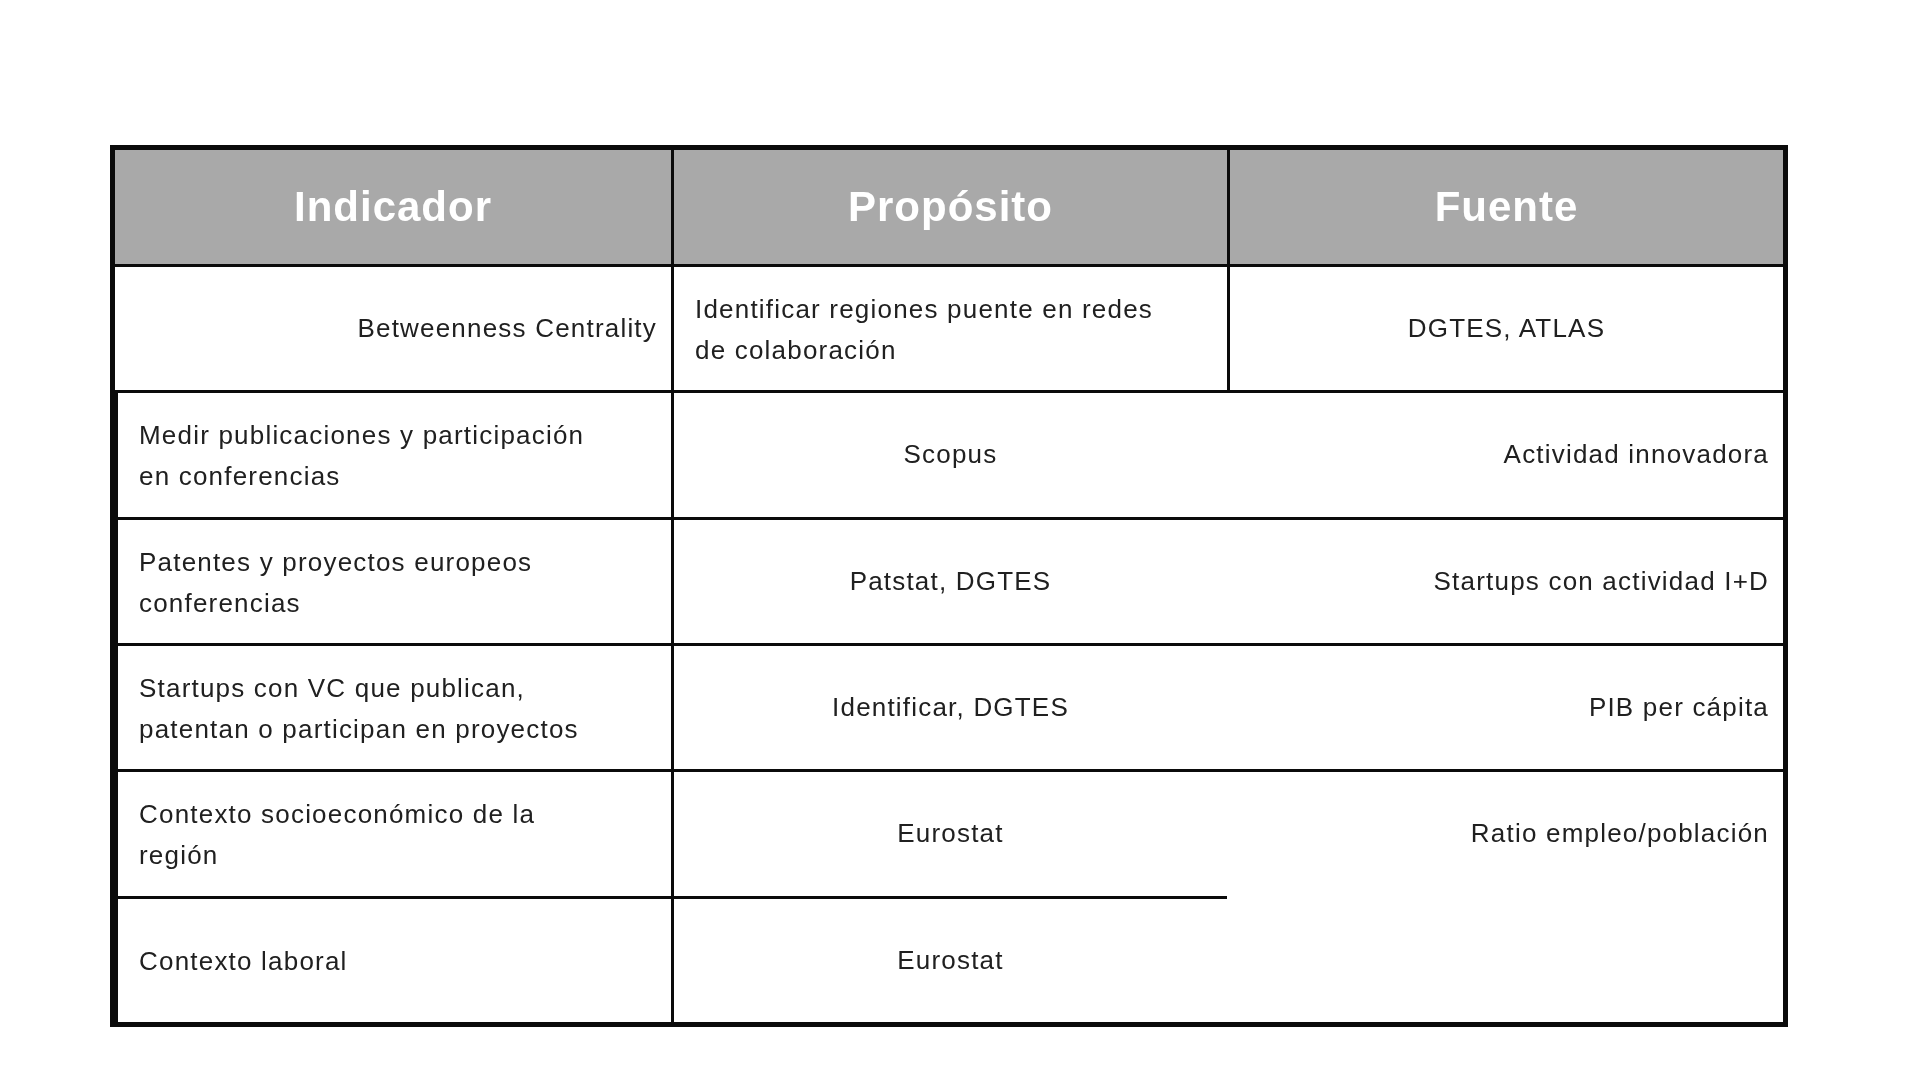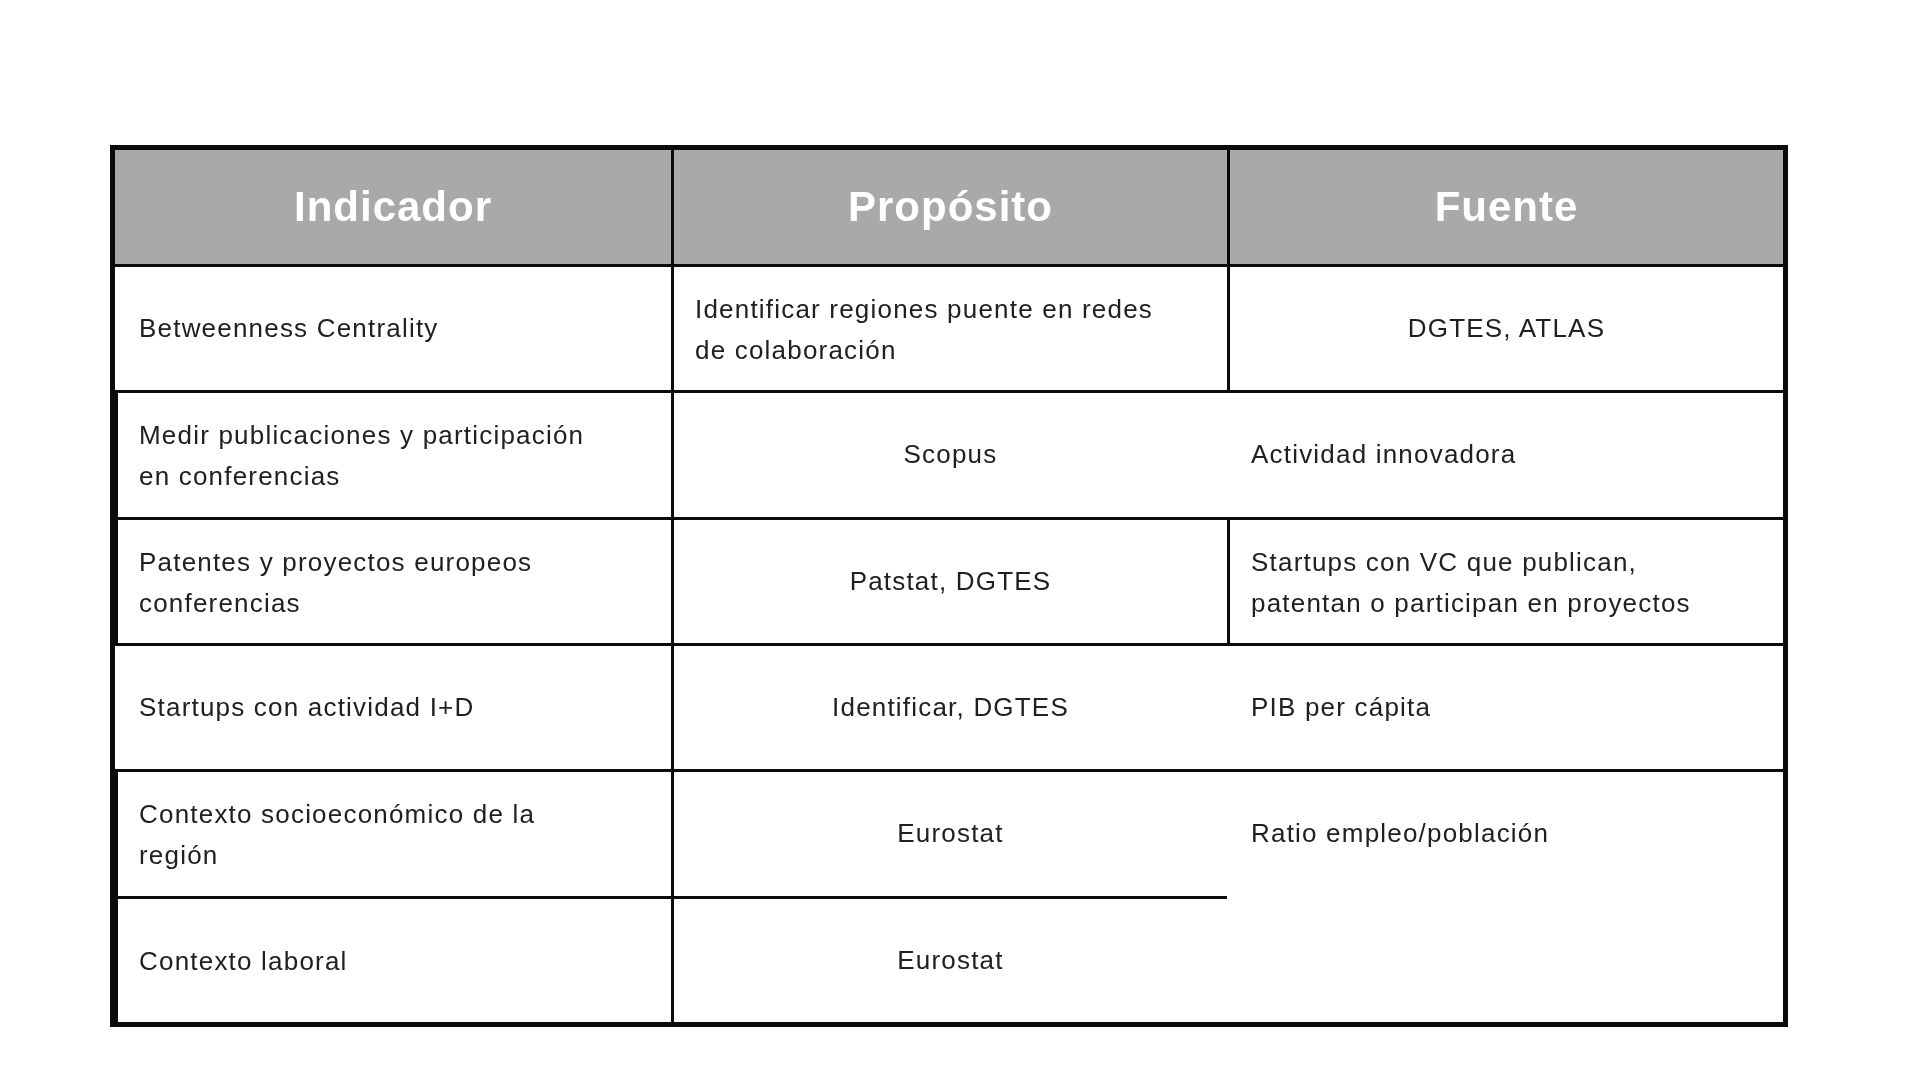--- a/index.html
+++ b/index.html
@@ -53,21 +53,21 @@
     font-size: 42px;
     letter-spacing: 1px;
   }
   .bodycell {
     font-size: 26px;
     font-weight: 400;
     color: var(--text);
     letter-spacing: 1.2px;
     line-height: 41px;
   }
-  .col-ind { padding: 0 14px 0 24px; justify-content: flex-start; text-align: left; }
+  .col-ind { padding: 0 14px 0 24px; justify-content: flex-end; text-align: left; }
   .col-prop { padding: 3px 16px 0 21px; justify-content: flex-start; text-align: left; white-space: pre; }
   .col-fue { padding: 8px 10px; justify-content: center; text-align: center; }
 </style>
 </head>
 <body>
 
 <div class="canvas">
   <div class="tbl">
 
     <div class="cell hdr c0">
@@ -103,26 +103,26 @@
       <span>Actividad innovadora</span>
     </div>
     <div class="cell bodycell col-prop">
       <span>Patentes y proyectos europeos
 conferencias</span>
     </div>
     <div class="cell bodycell col-fue">
       <span>Patstat, DGTES</span>
     </div>
 
+    <div class="cell bodycell col-ind c0">
+      <span>Startups con actividad I+D</span>
+    </div>
     <div class="cell bodycell col-prop">
       <span>Startups con VC que publican,
 patentan o participan en proyectos</span>
-    </div>
-    <div class="cell bodycell col-ind c0">
-      <span>Startups con actividad I+D</span>
     </div>
     <div class="cell bodycell col-fue">
       <span>Identificar, DGTES</span>
     </div>
 
     <div class="cell bodycell col-ind c0">
       <span>PIB per cápita</span>
     </div>
     <div class="cell bodycell col-prop">
       <span>Contexto socioeconómico de la

